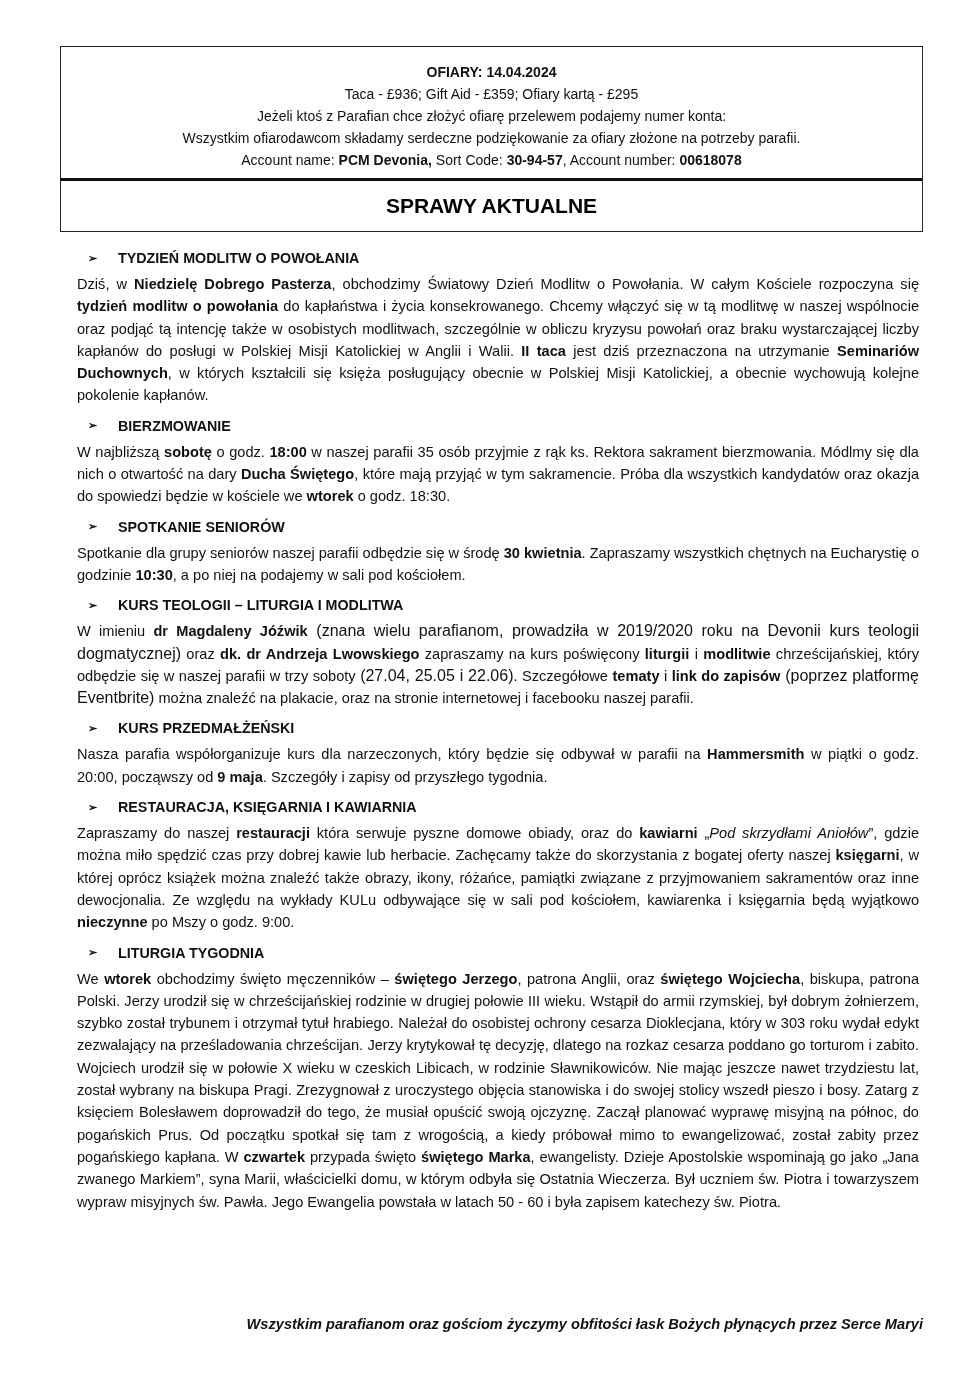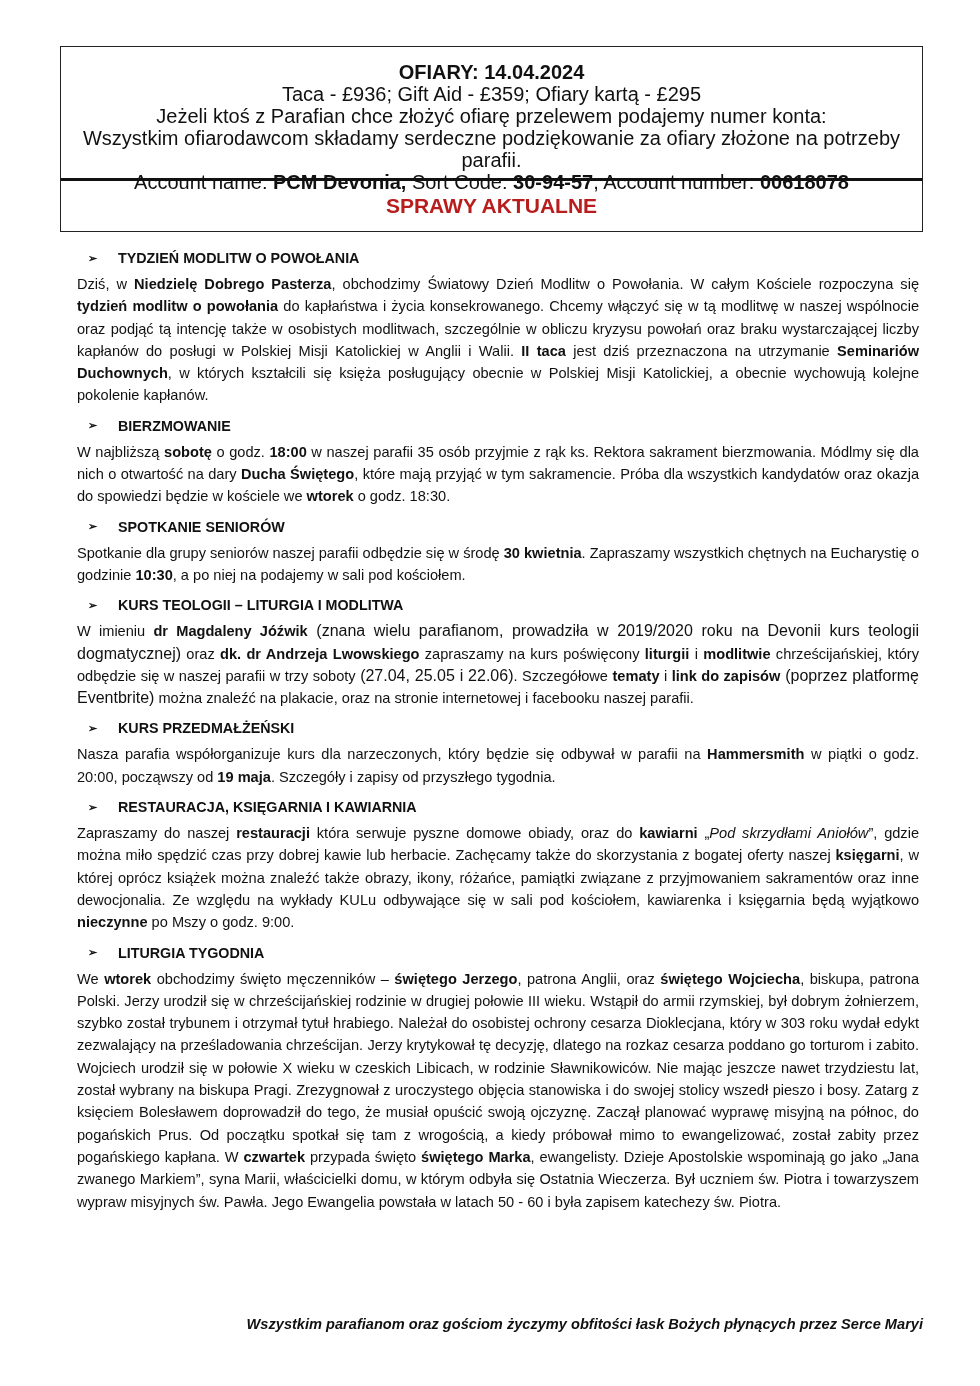--- a/index.html
+++ b/index.html
@@ -1,21 +1,21 @@
 <!DOCTYPE html>
 <html><head>
 <meta charset="utf-8">
 <style>
   html, body { margin:0; padding:0; background:#fff; }
   body { width:980px; height:1386px; position:relative; overflow:hidden;
          font-family:"Liberation Sans", sans-serif; color:#111; }
   .box { position:absolute; left:60px; top:46px; width:863px; border:1.5px solid #222; box-sizing:border-box; }
-  .ofiary { height:134px; border-bottom:3px solid #111; text-align:center; font-size:20px; line-height:22px; padding-top:14px; box-sizing:border-box; }
+  .ofiary { height:134px; border-bottom:3px solid #111; text-align:center; font-size:14px; line-height:22px; padding-top:14px; box-sizing:border-box; }
   .ofiary .title { font-weight:bold; }
-  .sprawy { height:50px; text-align:center; font-weight:bold; color:#b91c1c; font-size:21px; line-height:50px; }
+  .sprawy { height:50px; text-align:center; font-weight:bold; color:#000000; font-size:21px; line-height:50px; }
   .content { position:absolute; left:61px; top:242px; width:858px; font-size:14.6px; }
   .sec-h { display:flex; align-items:center; height:26px; padding-left:27px; font-weight:bold; font-size:14.3px; margin-top:3px; }
   .sec-h .arrow { width:20px; font-size:11px; margin-right:10px; }
   .para { text-align:justify; line-height:22.3px; margin:2px 0 6px 16px; }
   .para b { font-weight:bold; }
   .small { font-size:16px; }
   .footer { position:absolute; left:60px; width:863px; top:1316px; text-align:right; font-weight:bold; font-style:italic; font-size:14.6px; }
 </style>
 </head>
 <body>
@@ -51,21 +51,21 @@
     <div class="para"><span>Spotkanie dla grupy seniorów naszej parafii odbędzie się w środę </span><b>30 kwietnia</b><span>. Zapraszamy wszystkich chętnych na Eucharystię o godzinie </span><b>10:30</b><span>, a po niej na podajemy w sali pod kościołem.</span></div>
     <div class="sec-h">
       <span class="arrow">➢</span>
       <span>KURS TEOLOGII – LITURGIA I MODLITWA</span>
     </div>
     <div class="para"><span>W imieniu </span><b>dr Magdaleny Jóźwik</b><span class="small"> (znana wielu parafianom, prowadziła w 2019/2020 roku na Devonii kurs teologii dogmatycznej)</span><span> oraz </span><b>dk. dr Andrzeja Lwowskiego</b><span> zapraszamy na kurs poświęcony </span><b>liturgii</b><span> i </span><b>modlitwie</b><span> chrześcijańskiej, który odbędzie się w naszej parafii w trzy soboty </span><span class="small">(27.04, 25.05 i 22.06)</span><span>. Szczegółowe </span><b>tematy</b><span> i </span><b>link do zapisów</b><span class="small"> (poprzez platformę Eventbrite)</span><span> można znaleźć na plakacie, oraz na stronie internetowej i facebooku naszej parafii.</span></div>
     <div class="sec-h">
       <span class="arrow">➢</span>
       <span>KURS PRZEDMAŁŻEŃSKI</span>
     </div>
-    <div class="para"><span>Nasza parafia współorganizuje kurs dla narzeczonych, który będzie się odbywał w parafii na </span><b>Hammersmith</b><span> w piątki o godz. 20:00, począwszy od </span><b>19 maja</b><span>. Szczegóły i zapisy od przyszłego tygodnia.</span></div>
+    <div class="para"><span>Nasza parafia współorganizuje kurs dla narzeczonych, który będzie się odbywał w parafii na </span><b>Hammersmith</b><span> w piątki o godz. 20:00, począwszy od </span><b>9 maja</b><span>. Szczegóły i zapisy od przyszłego tygodnia.</span></div>
     <div class="sec-h">
       <span class="arrow">➢</span>
       <span>RESTAURACJA, KSIĘGARNIA I KAWIARNIA</span>
     </div>
     <div class="para"><span>Zapraszamy do naszej </span><b>restauracji</b><span> która serwuje pyszne domowe obiady, oraz do </span><b>kawiarni</b><span> „</span><i>Pod skrzydłami Aniołów</i><span>”, gdzie można miło spędzić czas przy dobrej kawie lub herbacie. Zachęcamy także do skorzystania z bogatej oferty naszej </span><b>księgarni</b><span>, w której oprócz książek można znaleźć także obrazy, ikony, różańce, pamiątki związane z przyjmowaniem sakramentów oraz inne dewocjonalia. Ze względu na wykłady KULu odbywające się w sali pod kościołem, kawiarenka i księgarnia będą wyjątkowo </span><b>nieczynne</b><span> po Mszy o godz. 9:00.</span></div>
     <div class="sec-h">
       <span class="arrow">➢</span>
       <span>LITURGIA TYGODNIA</span>
     </div>
     <div class="para"><span>We </span><b>wtorek</b><span> obchodzimy święto męczenników – </span><b>świętego Jerzego</b><span>, patrona Anglii, oraz </span><b>świętego Wojciecha</b><span>, biskupa, patrona Polski. Jerzy urodził się w chrześcijańskiej rodzinie w drugiej połowie III wieku. Wstąpił do armii rzymskiej, był dobrym żołnierzem, szybko został trybunem i otrzymał tytuł hrabiego. Należał do osobistej ochrony cesarza Dioklecjana, który w 303 roku wydał edykt zezwalający na prześladowania chrześcijan. Jerzy krytykował tę decyzję, dlatego na rozkaz cesarza poddano go torturom i zabito. Wojciech urodził się w połowie X wieku w czeskich Libicach, w rodzinie Sławnikowiców. Nie mając jeszcze nawet trzydziestu lat, został wybrany na biskupa Pragi. Zrezygnował z uroczystego objęcia stanowiska i do swojej stolicy wszedł pieszo i bosy.  Zatarg z księciem Bolesławem doprowadził do tego, że musiał opuścić swoją ojczyznę. Zaczął planować wyprawę misyjną na północ, do pogańskich Prus. Od początku spotkał się tam z wrogością, a kiedy próbował mimo to ewangelizować, został zabity przez pogańskiego kapłana. W </span><b>czwartek</b><span> przypada święto </span><b>świętego Marka</b><span>, ewangelisty. Dzieje Apostolskie wspominają go jako „Jana zwanego Markiem”, syna Marii, właścicielki domu, w którym odbyła się Ostatnia Wieczerza. Był uczniem św. Piotra i towarzyszem wypraw misyjnych św. Pawła. Jego Ewangelia powstała w latach 50 - 60 i była zapisem katechezy św. Piotra.</span></div>

